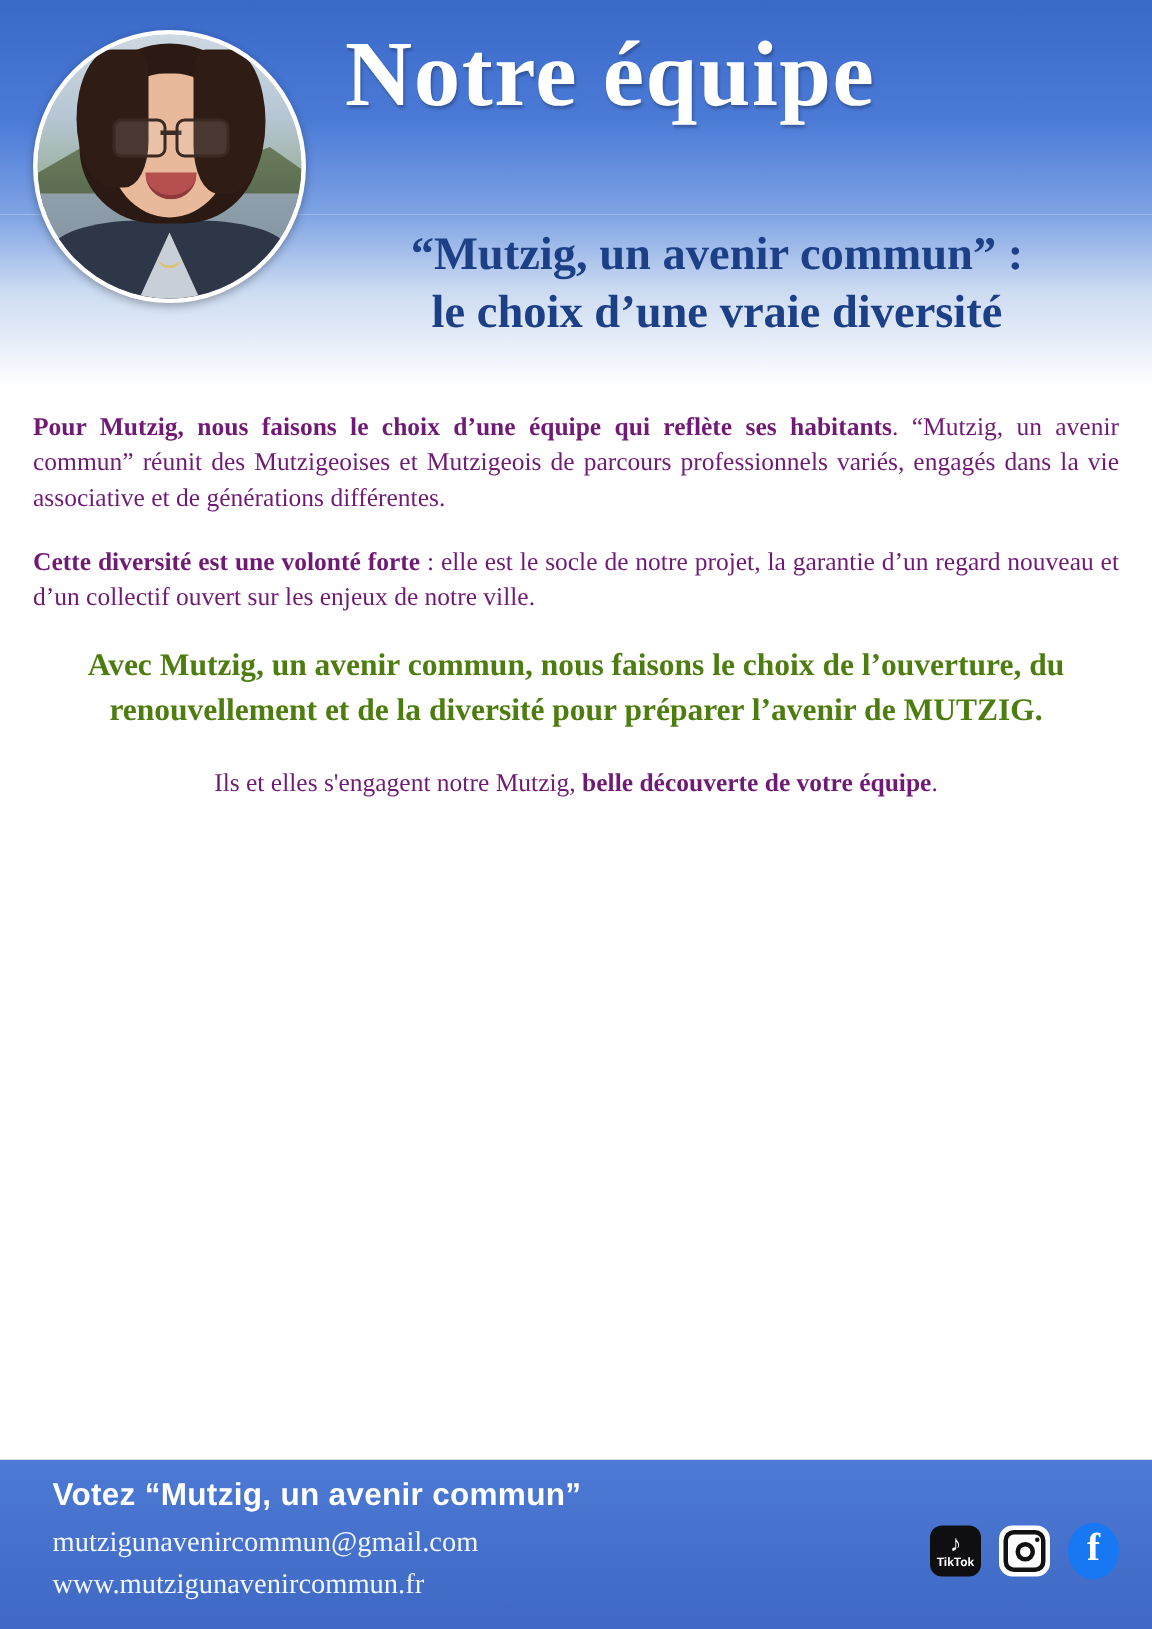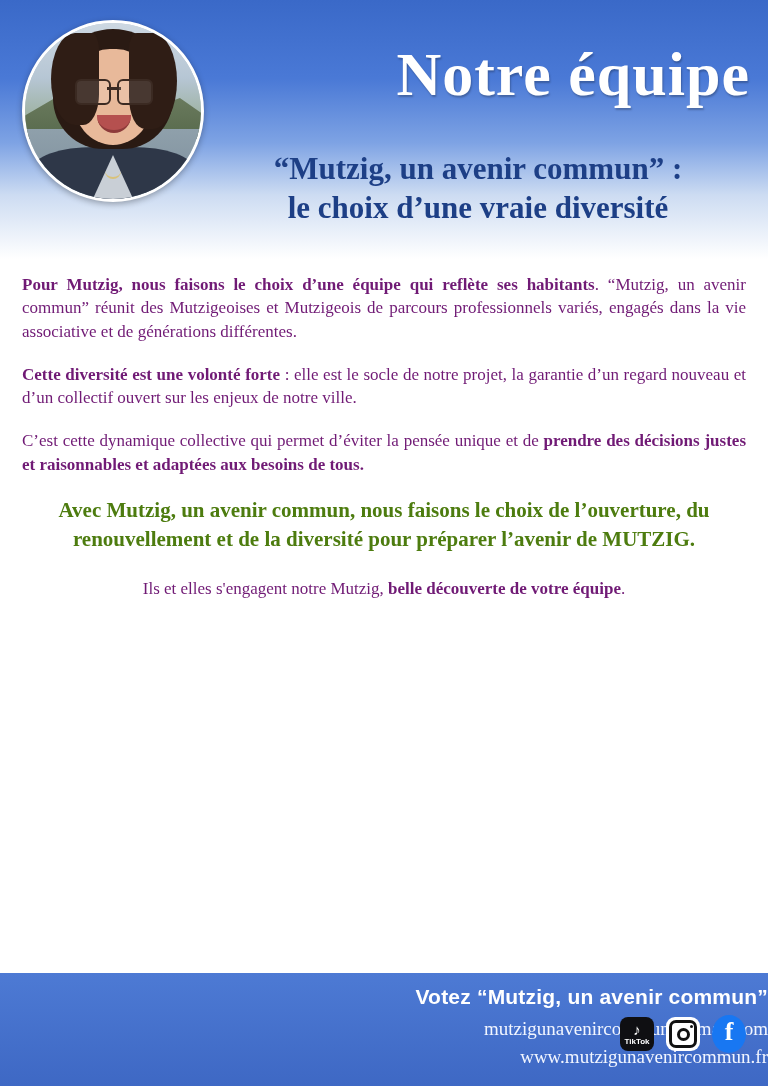--- a/index.html
+++ b/index.html
@@ -26,29 +26,28 @@
     position: relative;
     height: 143px;
     background: linear-gradient(180deg, #3a69c8 0%, #4a79d6 55%, #7ea3e4 100%);
     overflow: visible;
   }
   .header-title {
     position: absolute;
     left: 230px;
     top: 18px;
     width: 520px;
-    text-align: right;
+    text-align: left;
     color: #ffffff;
     font-family: "Liberation Serif", serif;
     font-weight: bold;
     font-size: 62px;
     letter-spacing: 1px;
     line-height: 1.05;
     text-shadow: 1px 2px 2px rgba(0,0,0,0.25);
-    margin-top: 24px;
   }
 
   
   .portrait {
     position: absolute;
     left: 22px;
     top: 20px;
     width: 176px;
     height: 176px;
     border-radius: 50%;
@@ -228,21 +227,21 @@
     left: 0;
     bottom: 0;
     width: 768px;
     height: 113px;
     background: linear-gradient(180deg, #4d7ad4 0%, #3e68c4 100%);
     border-top: 2px solid #ffffff;
   }
   .footer-inner {
     position: relative;
     height: 100%;
-    text-align: right;
+    text-align: left;
     padding-top: 12px;
     box-sizing: border-box;
     padding-left: 35px;
   }
   .footer-title {
     color: #ffffff;
     font-family: "Liberation Sans", sans-serif;
     font-weight: bold;
     font-size: 21px;
     letter-spacing: 0.2px;
@@ -361,23 +360,20 @@
     <p class="para">
       <b>Pour Mutzig, nous faisons le choix d’une équipe qui reflète ses habitants</b><span>. “Mutzig, un avenir commun” réunit des Mutzigeoises et Mutzigeois de parcours professionnels variés, engagés dans la vie associative et de générations différentes.</span>
     </p>
 
     <p class="para">
       <b>Cette diversité est une volonté forte</b><span> : elle est le socle de notre projet, la garantie d’un regard nouveau et d’un collectif ouvert sur les enjeux de notre ville.</span>
     </p>
 
 
 
-    <p class="para">
-      <span>C’est cette dynamique collective qui permet d’éviter la pensée unique et de </span><b>prendre des décisions justes et raisonnables et adaptées aux besoins de tous.</b>
-    </p>
 
     <p class="para accent">Avec Mutzig, un avenir commun, nous faisons le choix de l’ouverture, du renouvellement et de la diversité pour préparer l’avenir de MUTZIG.</p>
 
     <p class="para closing">
       <span>Ils et elles s'engagent notre Mutzig, </span><b>belle découverte de votre équipe</b><span>.</span>
     </p>
   </div>
 
   <div class="footer">
     <div class="footer-inner">

